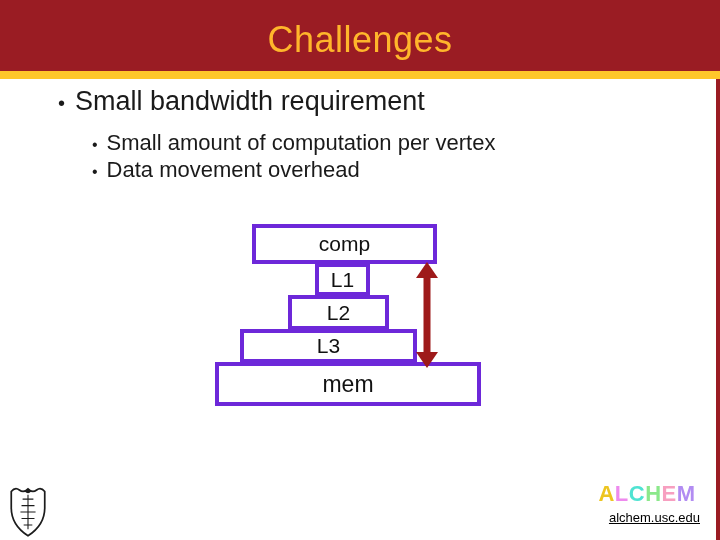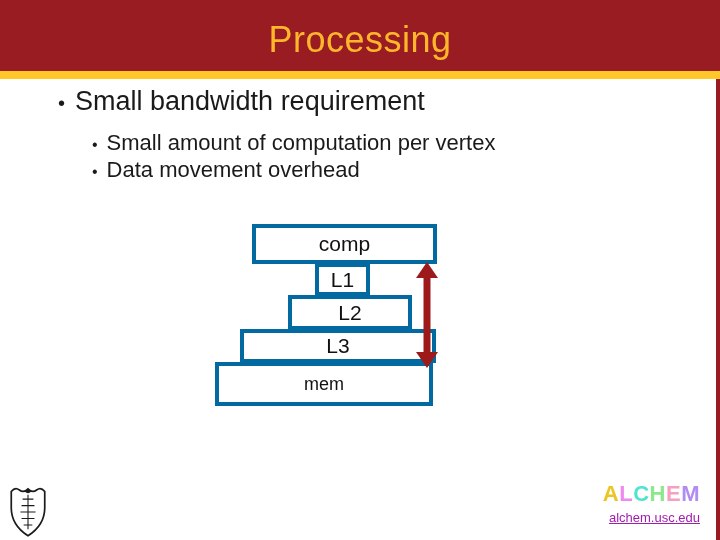--- a/index.html
+++ b/index.html
@@ -19,48 +19,48 @@
   .bullet{position:absolute;display:flex;align-items:baseline;color:#1A1A1A;}
   .bullet .marker{flex:0 0 auto;}
   .b-l1{left:58px;top:86px;font-size:27px;}
   .b-l1 .marker{font-size:20px;margin-right:10px;}
   .b-l2{font-size:22px;}
   .b-l2 .marker{font-size:16px;margin-right:9px;}
   .b-s1{left:92px;top:130px;}
   .b-s2{left:92px;top:157px;}
 
   
-  .dbox{position:absolute;box-sizing:border-box;border:4px solid #0369a1;background:#ffffff;
+  .dbox{position:absolute;box-sizing:border-box;border:4px solid #6d28d9;background:#ffffff;
         display:flex;align-items:center;justify-content:center;
         font-size:21px;color:#111111;}
   .box-comp{left:252px;top:224px;width:185px;height:40px;}
   .box-l1{left:315px;top:263px;width:55px;height:33px;text-align:center;}
-  .box-l2{left:288px;top:295px;width:124px;height:35px;}
-  .box-l3{left:240px;top:329px;width:196px;height:34px;}
-  .box-mem{left:215px;top:362px;width:218px;height:44px;font-size:18px;}
+  .box-l2{left:288px;top:295px;width:101px;height:35px;}
+  .box-l3{left:240px;top:329px;width:177px;height:34px;}
+  .box-mem{left:215px;top:362px;width:266px;height:44px;font-size:23px;}
   .arrow-svg{position:absolute;left:400px;top:254px;z-index:5;}
 
   
   .usc-logo{position:absolute;left:8px;top:484px;display:flex;align-items:flex-start;flex-direction:column;}
   .usc-word{font-family:"Liberation Serif",serif;font-weight:700;font-size:50px;
             line-height:52px;color:#991B1E;letter-spacing:-2px;margin-left:6px;}
   .caption{position:absolute;left:195px;top:499px;font-size:13.5px;color:#A9A9A9;
            letter-spacing:0.2px;}
   .alchem{position:absolute;right:20px;top:483px;text-align:right;}
-  .alchem-name{font-size:22px;font-weight:700;letter-spacing:0.5px;line-height:22px;}
-  .alchem-url{display:inline-block;margin-top:5px;font-size:13px;color:#a21caf;
+  .alchem-name{font-size:22px;font-weight:700;letter-spacing:0.5px;line-height:22px;text-align:center;}
+  .alchem-url{display:inline-block;margin-top:5px;font-size:13px;color:#000000;
               text-decoration:underline;margin-left:15px;}
 </style>
 </head>
 <body>
 
 <div class="slide">
 
   <div class="header">
-    <h1 class="title">Processing</h1>
+    <h1 class="title">Challenges</h1>
   </div>
   <div class="gold-bar"></div>
   <div class="right-border"></div>
 
   <div class="bullet b-l1">
     <span class="marker">•</span>
     <span>Small bandwidth requirement</span>
   </div>
   <div class="bullet b-l2 b-s1">
     <span class="marker">•</span>

